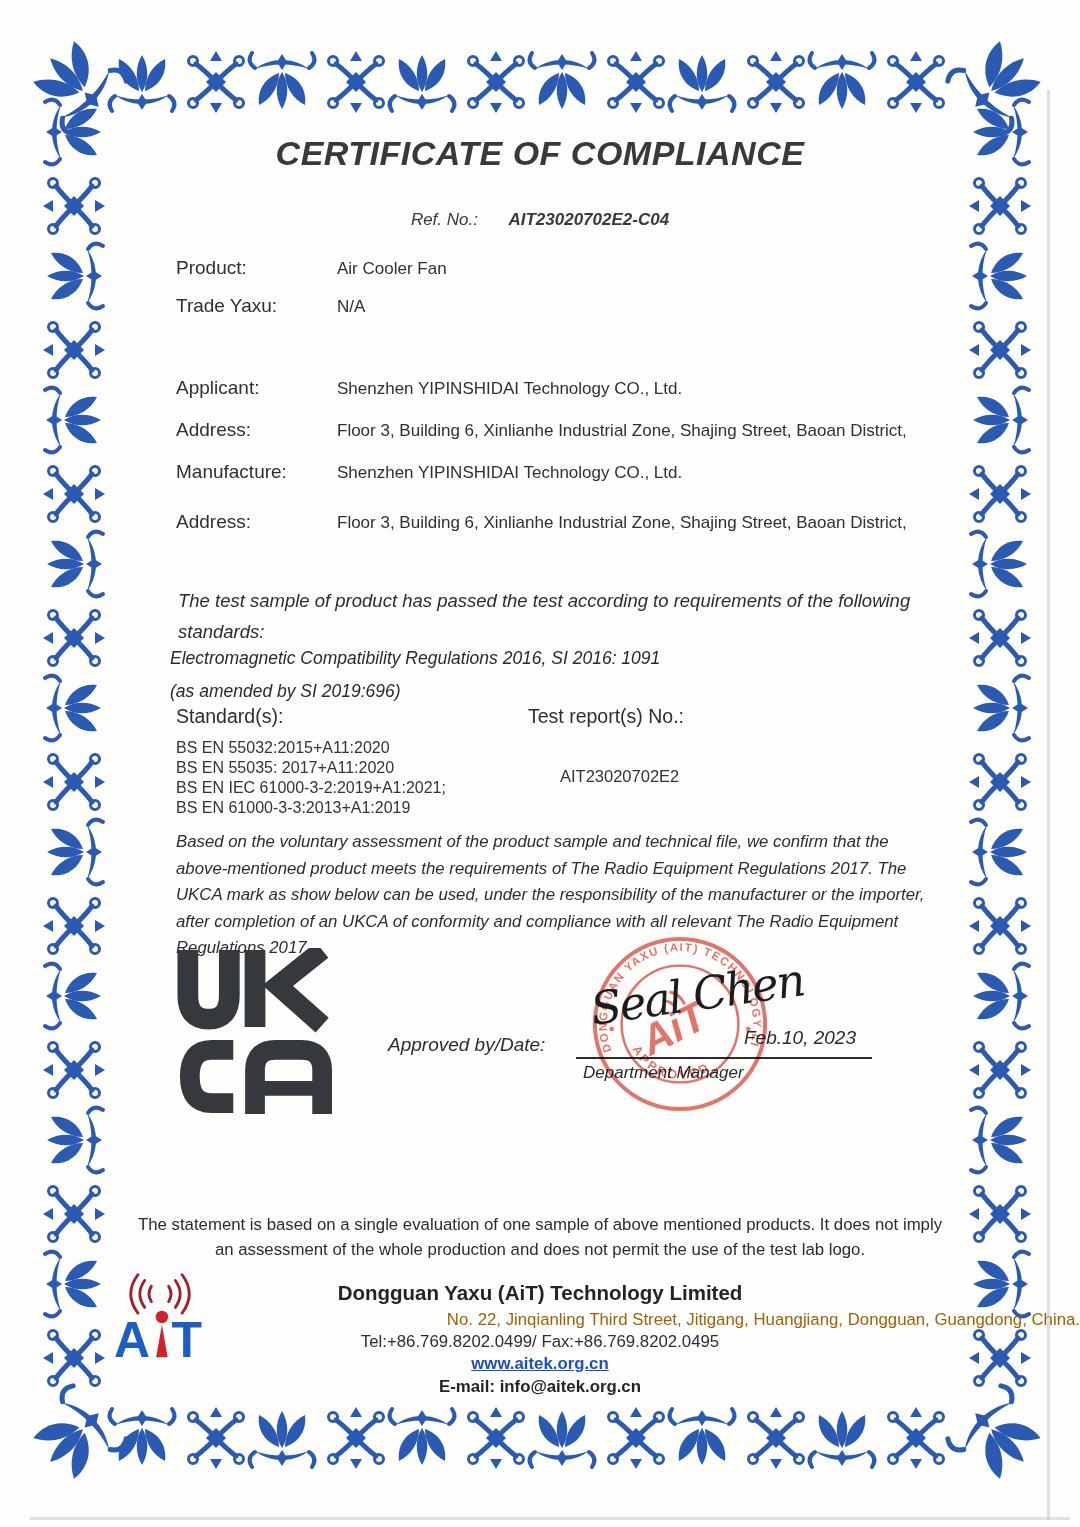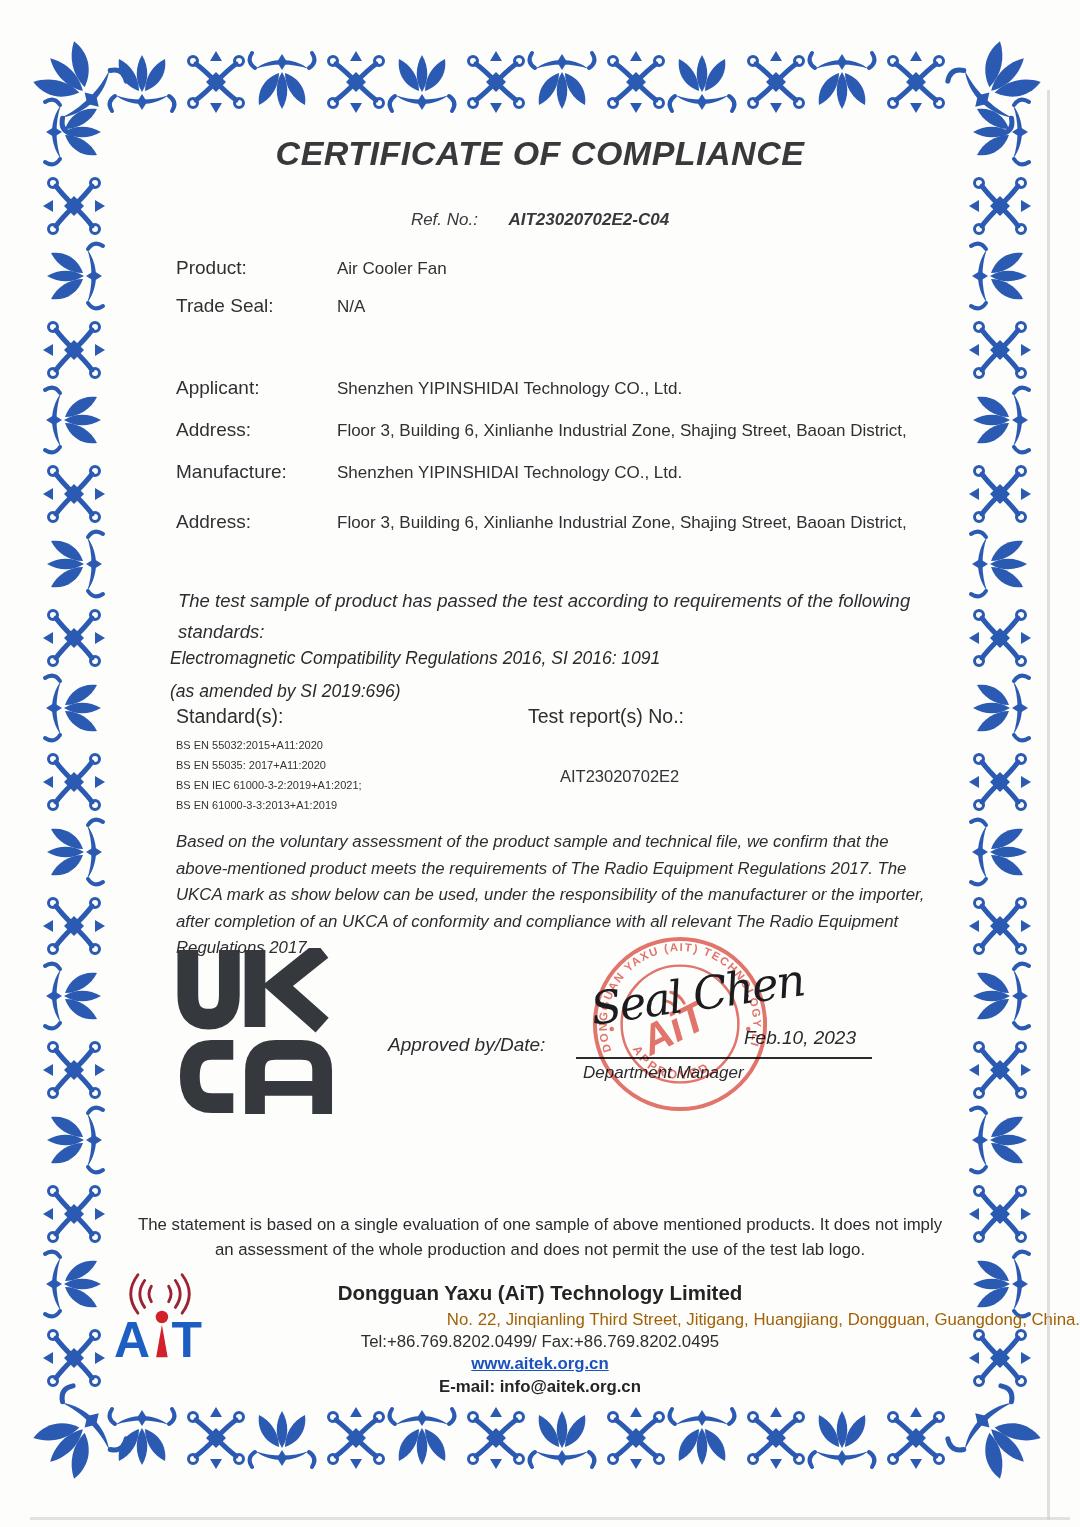--- a/index.html
+++ b/index.html
@@ -23,21 +23,21 @@
   .field-row { left:176px; font-size:19px; color:#303032; width:800px; }
   .field-row .flabel { display:inline-block; width:161px; vertical-align:top; }
   .field-row .fvalue { display:inline-block; font-size:17px; padding-top:2px; width:630px; }
 
   .pass-statement {
     left:178px; top:585px; width:752px; font-size:18.5px; font-style:italic;
     line-height:1.68; color:#2d2d2f;
   }
   .reg-line { left:170px; font-size:17.5px; font-weight:normal; font-style:italic; color:#2a2a2c; }
   .sec-label { font-size:19.5px; color:#2e2e30; }
-  .std-line { left:176px; font-size:11px; color:#343436; }
+  .std-line { left:176px; font-size:16px; color:#343436; }
   .report-val { left:528px; top:767px; font-size:16.5px; color:#343436;margin-left:32px; }
   .assessment {
     left:176px; top:829px; width:754px; font-size:16.8px; font-style:italic;
     line-height:1.58; color:#2d2d2f;
   }
 
   .ukca-svg { left:176px; top:948px; width:158px; height:168px; }
   .approved-label { left:388px; top:1034px; font-size:19px; font-style:italic; color:#2c2c2e; }
   .sig-line { left:576px; top:1057px; width:296px; border-top:2px solid #2b2b2d; }
   .sig-date { left:744px; top:1027px; font-size:19px; font-style:italic; color:#2b2b2d; }
@@ -140,21 +140,21 @@
   <div class="abs title">CERTIFICATE OF COMPLIANCE</div>
   <div class="abs ref-line">
     <span>Ref. No.:</span>&nbsp;
     <span class="ref-val">AIT23020702E2-C04</span>
   </div>
 
   <div class="abs field-row" style="top:257px">
     <span class="flabel">Product:</span><span class="fvalue">Air Cooler Fan</span>
   </div>
   <div class="abs field-row" style="top:295px">
-    <span class="flabel">Trade Seal:</span><span class="fvalue">N/A</span>
+    <span class="flabel">Trade Yaxu:</span><span class="fvalue">N/A</span>
   </div>
   <div class="abs field-row" style="top:377px">
     <span class="flabel">Applicant:</span><span class="fvalue">Shenzhen YIPINSHIDAI Technology CO., Ltd.</span>
   </div>
   <div class="abs field-row" style="top:419px">
     <span class="flabel">Address:</span><span class="fvalue">Floor 3, Building 6, Xinlianhe Industrial Zone, Shajing Street, Baoan District,</span>
   </div>
   <div class="abs field-row" style="top:461px">
     <span class="flabel">Manufacture:</span><span class="fvalue">Shenzhen YIPINSHIDAI Technology CO., Ltd.</span>
   </div>

